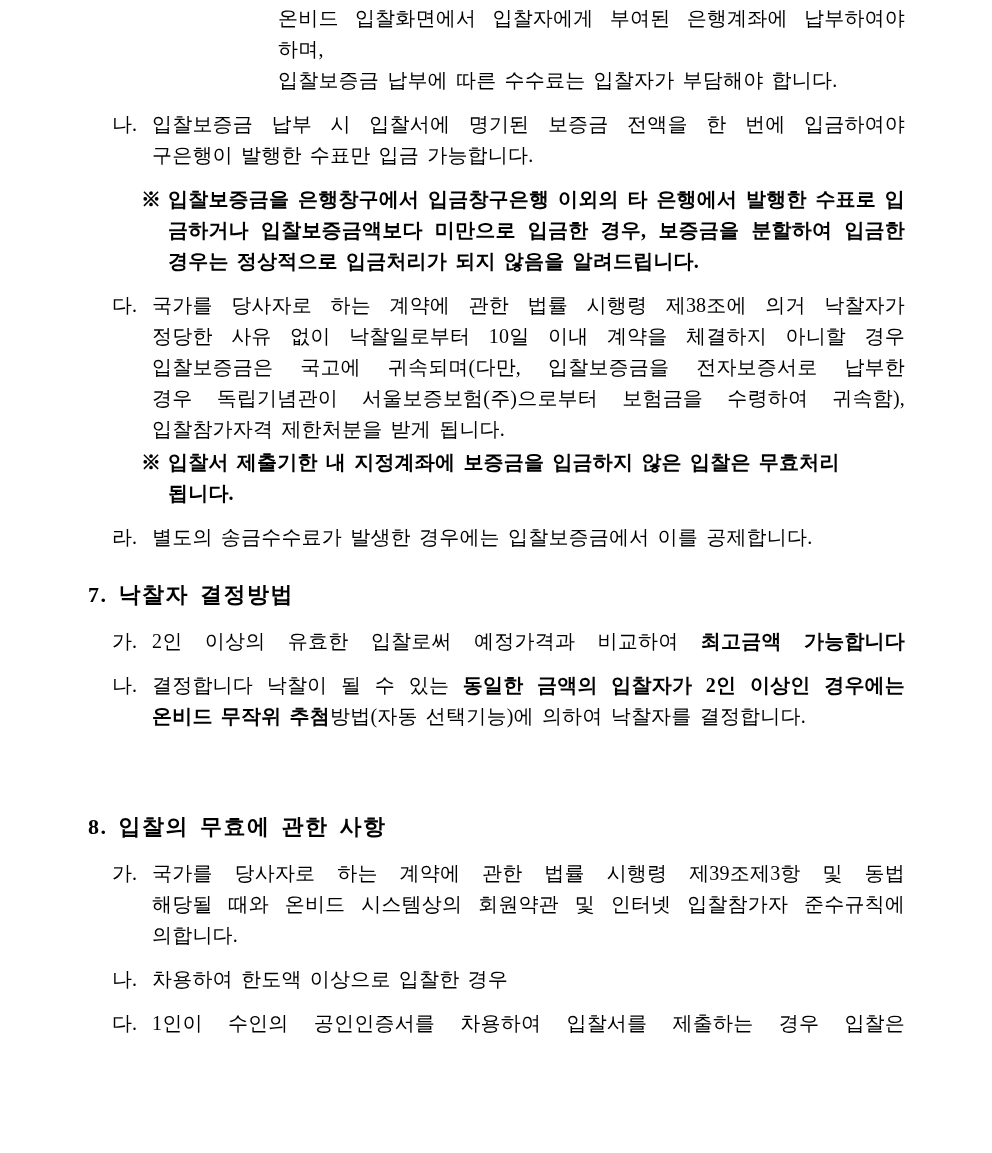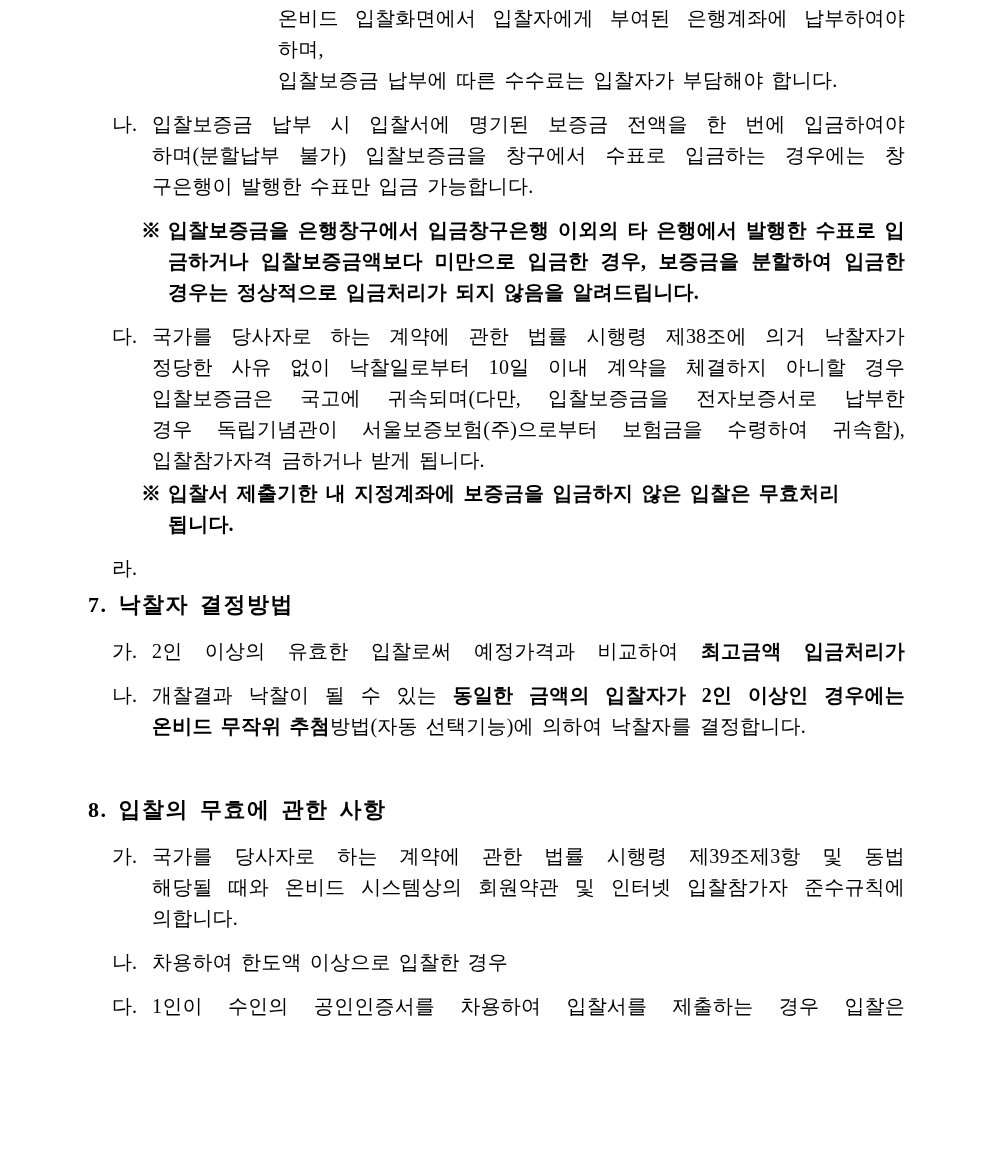--- a/index.html
+++ b/index.html
@@ -58,71 +58,71 @@
     font-size: 20px;
     line-height: 31px;
   }
   .note.tight { margin-top: 2px; }
   .b { font-weight: 700; }
   .heading {
     font-size: 22px;
     font-weight: 700;
     line-height: 36px;
     padding-left: 88px;
-    margin-top: 47px;
+    margin-top: 24px;
     margin-bottom: 8px;
     letter-spacing: 1.5px;
     word-spacing: 4px;
   }
-  .heading.h8 { margin-top: 50px; }
+  .heading.h8 { margin-top: 77px; }
 </style>
 </head>
 <body>
 
 <main class="page">
   <div id="doc">
       <div class="continuation">
         <div class="line just"><span>온비드 입찰화면에서 입찰자에게 부여된 은행계좌에 납부하여야 하며,</span></div>
         <div class="line"><span>입찰보증금 납부에 따른 수수료는 입찰자가 부담해야 합니다.</span></div>
       </div>
       <div class="item">
         <span class="label">나.</span>
         <div class="line just"><span>입찰보증금 납부 시 입찰서에 명기된 보증금 전액을 한 번에 입금하여야</span></div>
-        <div class="line just"><span>하며(분할납부 불가) 입찰보증금을 창구에서 수표로 입금하는 경우에는 창</span></div>
         <div class="line"><span>구은행이 발행한 수표만 입금 가능합니다.</span></div>
       </div>
       <div class="note">
         <span class="label">※</span>
         <div class="line just"><span>입찰보증금을 은행창구에서 입금창구은행 이외의 타 은행에서 발행한 수표로 입</span></div>
         <div class="line just"><span>금하거나 입찰보증금액보다 미만으로 입금한 경우, 보증금을 분할하여 입금한</span></div>
         <div class="line"><span>경우는 정상적으로 입금처리가 되지 않음을 알려드립니다.</span></div>
       </div>
       <div class="item">
         <span class="label">다.</span>
         <div class="line just"><span>국가를 당사자로 하는 계약에 관한 법률 시행령 제38조에 의거 낙찰자가</span></div>
         <div class="line just"><span>정당한 사유 없이 낙찰일로부터 10일 이내 계약을 체결하지 아니할 경우</span></div>
         <div class="line just"><span>입찰보증금은 국고에 귀속되며(다만, 입찰보증금을 전자보증서로 납부한</span></div>
         <div class="line just"><span>경우 독립기념관이 서울보증보험(주)으로부터 보험금을 수령하여 귀속함),</span></div>
-        <div class="line"><span>입찰참가자격 금하거나 받게 됩니다.</span></div>
+        <div class="line"><span>입찰참가자격 제한처분을 받게 됩니다.</span></div>
       </div>
       <div class="note tight">
         <span class="label">※</span>
         <div class="line"><span>입찰서 제출기한 내 지정계좌에 보증금을 입금하지 않은 입찰은 무효처리 됩니다.</span></div>
       </div>
       <div class="item">
         <span class="label">라.</span>
+        <div class="line"><span>별도의 송금수수료가 발생한 경우에는 입찰보증금에서 이를 공제합니다.</span></div>
       </div>
       <div class="heading">7. 낙찰자 결정방법</div>
       <div class="item">
         <span class="label">가.</span>
-        <div class="line just"><span>2인 이상의 유효한 입찰로써 예정가격과 비교하여 </span><span class="b">최고금액 입금처리가</span></div>
+        <div class="line just"><span>2인 이상의 유효한 입찰로써 예정가격과 비교하여 </span><span class="b">최고금액 가능합니다</span></div>
       </div>
       <div class="item">
         <span class="label">나.</span>
-        <div class="line just"><span>개찰결과 낙찰이 될 수 있는 </span><span class="b">동일한 금액의 입찰자가 2인 이상인 경우에는</span></div>
+        <div class="line just"><span>결정합니다 낙찰이 될 수 있는 </span><span class="b">동일한 금액의 입찰자가 2인 이상인 경우에는</span></div>
         <div class="line"><span class="b">온비드 무작위 추첨</span><span>방법(자동 선택기능)에 의하여 낙찰자를 결정합니다.</span></div>
       </div>
       <div class="heading h8">8. 입찰의 무효에 관한 사항</div>
       <div class="item">
         <span class="label">가.</span>
         <div class="line just"><span>국가를 당사자로 하는 계약에 관한 법률 시행령 제39조제3항 및 동법</span></div>
         <div class="line just"><span>해당될 때와 온비드 시스템상의 회원약관 및 인터넷 입찰참가자 준수규칙에 의합니다.</span></div>
       </div>
       <div class="item">
         <span class="label">나.</span>

